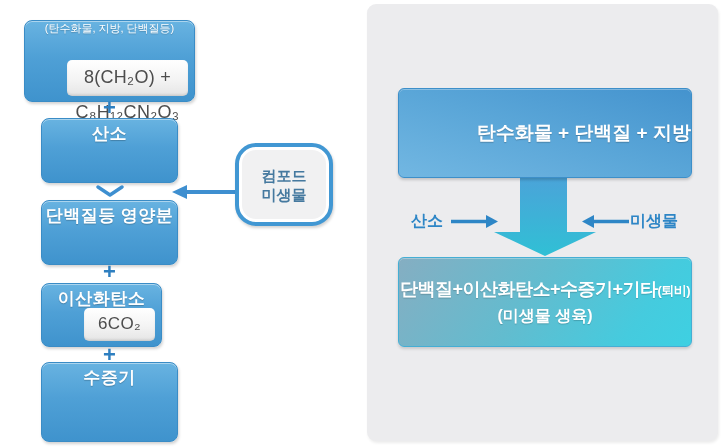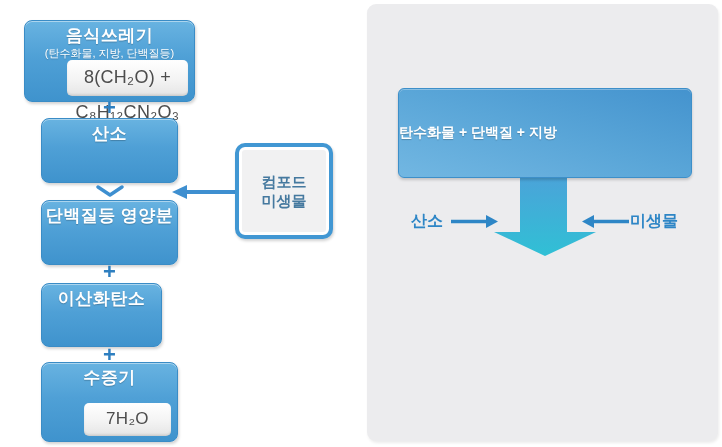--- a/index.html
+++ b/index.html
@@ -49,42 +49,42 @@
     text-align: center;
   }
   .plus1 { top: 100px; }
   .plus2 { top: 264px; }
   .plus3 { top: 347px; }
 
   .chev { position: absolute; left: 95px; top: 185px; }
   .side-arrow { position: absolute; left: 171px; top: 184px; }
 
   .side-box {
-    position: absolute; left: 235px; top: 143px; width: 98px; height: 96px;
+    position: absolute; left: 235px; top: 143px; width: 98px; height: 83px;
     background: #f1f1f2;
     border: 4px solid #4197d3;
-    border-radius: 10px;
+    border-radius: 21px;
     box-shadow: inset 0 0 0 3px #ffffff, 1px 2px 3px rgba(0,0,0,.18);
     display: flex; align-items: center; justify-content: center;
     text-align: center; color: #45799f; font-weight: bold; font-size: 15px; line-height: 19px;
   }
 
   
   .panel {
     position: absolute; left: 367px; top: 4px; width: 351px; height: 437px;
     background: #ececee; border-radius: 9px;
     box-shadow: 1px 2px 3px rgba(0,0,0,.08);
   }
   .input-box {
     position: absolute; left: 31px; top: 84px; width: 294px; height: 90px;
     background: linear-gradient(to top right, #72b7e2 0%, #5aa6d8 50%, #4493ce 100%);
     border: 1px solid #3d8fc9; border-radius: 6px;
     box-shadow: inset 0 1px 0 rgba(255,255,255,.3), 0 2px 3px rgba(0,0,0,.18);
-    display: flex; align-items: center; justify-content: flex-start;
-    color: #fff; font-size: 14px; font-weight: bold;
+    display: flex; align-items: center; justify-content: flex-end;
+    color: #fff; font-size: 19px; font-weight: bold;
     text-shadow: 0 1px 1px rgba(0,0,0,.22);
     z-index: 2;
   }
   .big-arrow { position: absolute; left: 125px; top: 172px; z-index: 1; }
 
   .io-label {
     position: absolute; color: #2e86c6; font-size: 16px; font-weight: bold; line-height: 18px;
   }
   .oxy-label { left: 44px; top: 208px; }
   .mic-label { left: 263px; top: 208px; }
@@ -104,21 +104,20 @@
   .output-line1 { font-size: 18px; line-height: 26px; letter-spacing: -0.5px; }
   .output-line1 .small { font-size: 13px; }
   .output-line2 { font-size: 16px; line-height: 24px; }
 </style>
 </head>
 <body>
 
 <div class="stage">
 
   <div class="fbox box1">
-    <div class="ftitle">음식쓰레기</div>
     <div class="fsub">(탄수화물, 지방, 단백질등)</div>
     <div class="fbar">8(CH₂O) + C₈H₁₂CN₂O₃</div>
   </div>
 
   <div class="plus plus1">+</div>
 
   <div class="fbox box2">
     <div class="ftitle">산소</div>
   </div>
 
@@ -139,27 +138,27 @@
   </div>
 
   <div class="fbox box3">
     <div class="ftitle">단백질등 영양분</div>
   </div>
 
   <div class="plus plus2">+</div>
 
   <div class="fbox box4">
     <div class="ftitle">이산화탄소</div>
+    <div class="fbar">6CO₂</div>
   </div>
 
   <div class="plus plus3">+</div>
 
   <div class="fbox box5">
     <div class="ftitle">수증기</div>
-    <div class="fbar">7H₂O</div>
   </div>
 
   <div class="panel">
 
     <div class="input-box">
       <span>탄수화물 + 단백질 + 지방</span>
     </div>
 
     <svg class="big-arrow" width="106" height="80" viewBox="0 0 106 80">
       <defs>
@@ -176,15 +175,21 @@
       <line x1="0" y1="6.5" x2="37" y2="6.5" stroke="#2e86c6" stroke-width="3.4"></line>
       <polygon points="47,6.5 35,0 35,13" fill="#2e86c6"></polygon>
     </svg>
 
     <svg class="arrow-left" width="48" height="13" viewBox="0 0 48 13">
       <line x1="11" y1="6.5" x2="48" y2="6.5" stroke="#2e86c6" stroke-width="3.4"></line>
       <polygon points="1,6.5 13,0 13,13" fill="#2e86c6"></polygon>
     </svg>
     <div class="io-label mic-label">미생물</div>
 
+    <div class="output-box">
+      <div class="output-line1">
+        <span>단백질+이산화탄소+수증기+기타</span><span class="small">(퇴비)</span>
+      </div>
+      <div class="output-line2">(미생물 생육)</div>
+    </div>
 
   </div>
 </div>
 
 </body></html>

